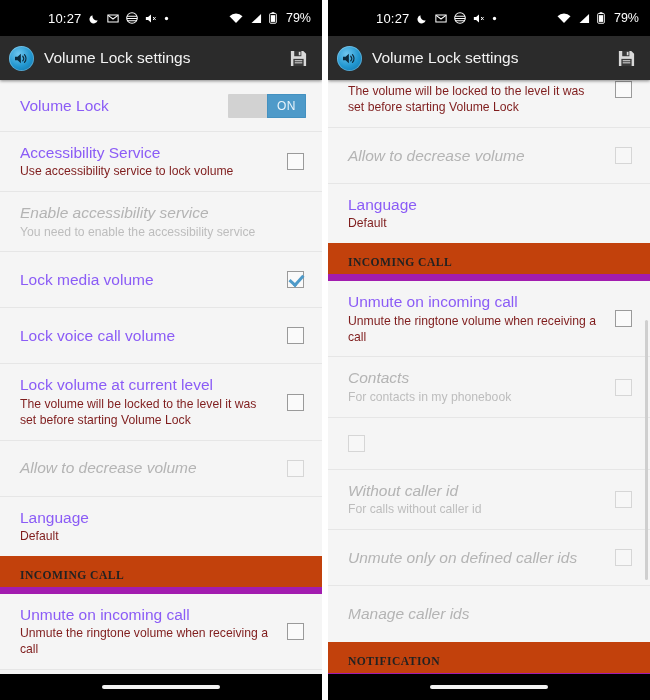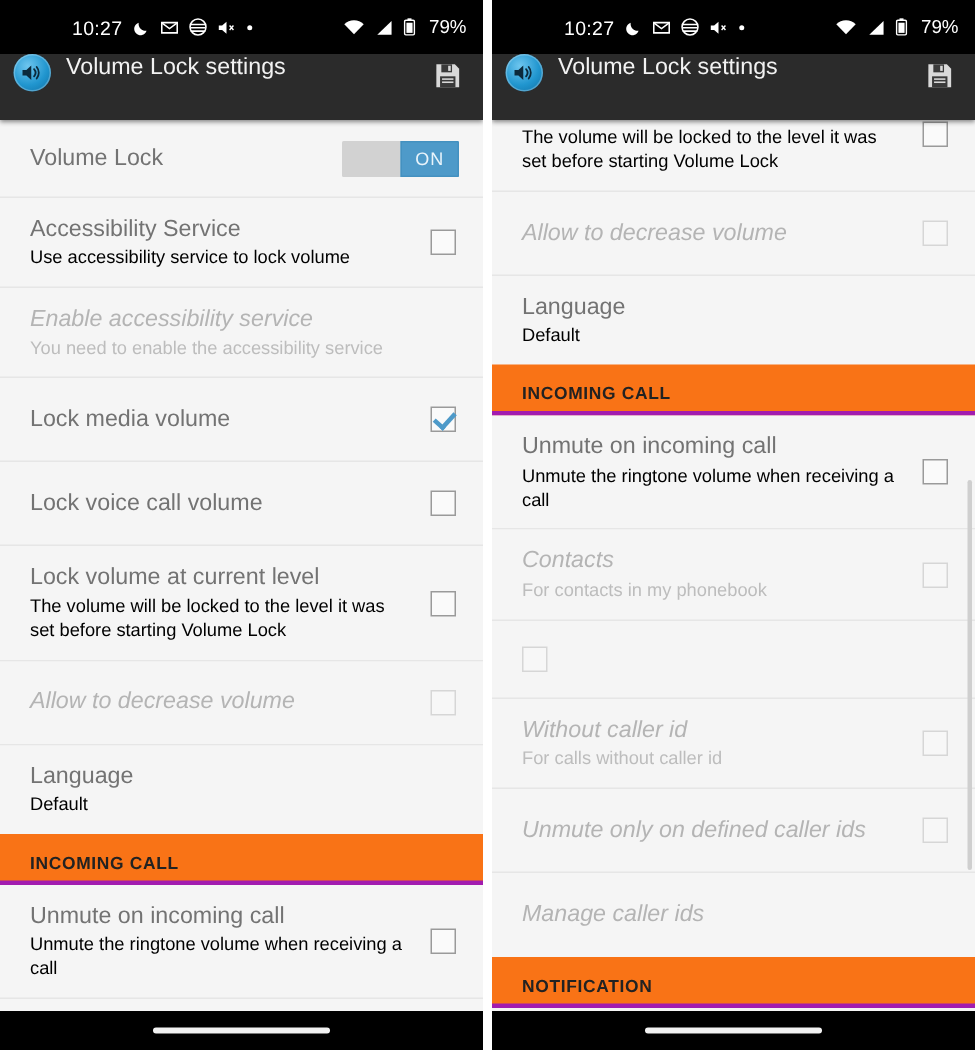--- a/index.html
+++ b/index.html
@@ -55,21 +55,21 @@
   }
   .sb-batt-txt { font-size: 12.5px; margin-left: 2px; }
   .sb-ico { display:inline-flex; align-items:center; justify-content:center; }
 
   
   .actionbar {
     height: 44px;
     flex: 0 0 44px;
     background: #2b2b2b;
     display: flex;
-    align-items: flex-start;
+    align-items: center;
     padding: 0 10px 0 9px;
     box-sizing: border-box;
     position: relative;
     z-index: 5;
     box-shadow: 0 1px 3px rgba(0,0,0,.45);
   }
   .app-icon {
     width: 25px; height: 25px;
     border-radius: 50%;
     background: radial-gradient(circle at 38% 32%, #6ec6ef 0%, #2196cf 55%, #0d6ea3 100%);
@@ -106,37 +106,38 @@
     padding: 11px 14px 11px 20px;
     background: #f5f5f5;
     border-bottom: 1px solid #e6e6e6;
     box-sizing: border-box;
     min-height: 52px;
   }
   .row.nodivider { border-bottom: none; }
   .row-text { flex: 1 1 auto; padding-right: 12px; min-width:0;}
   .row-title {
     font-size: 15.5px;
-    color: #737373;
+    color: #8b5cf6;
     line-height: 1.25;
     font-weight: 400;
   }
   .row-sub {
     font-size: 12.2px;
-    color: #000000;
+    color: #7f1d1d;
     line-height: 1.3;
     margin-top: 2px;
   }
   .row.disabled .row-title { color: #b4b4b4; font-style: italic; }
   .row.disabled .row-sub { color: #bdbdbd; }
 
   .header-row {
     padding: 13px 14px 5px 20px;
-    background: #f97316;
-    border-bottom: 3px solid #a21caf;
+    background: #c2410c;
+    border-bottom: 7px solid #a21caf;
+    font-family: Liberation Serif, serif;
   }
   .header-row .cat {
     font-size: 11.6px;
     font-weight: bold;
     color: #222;
     letter-spacing: .45px;
   }
 
   
   .cb {

